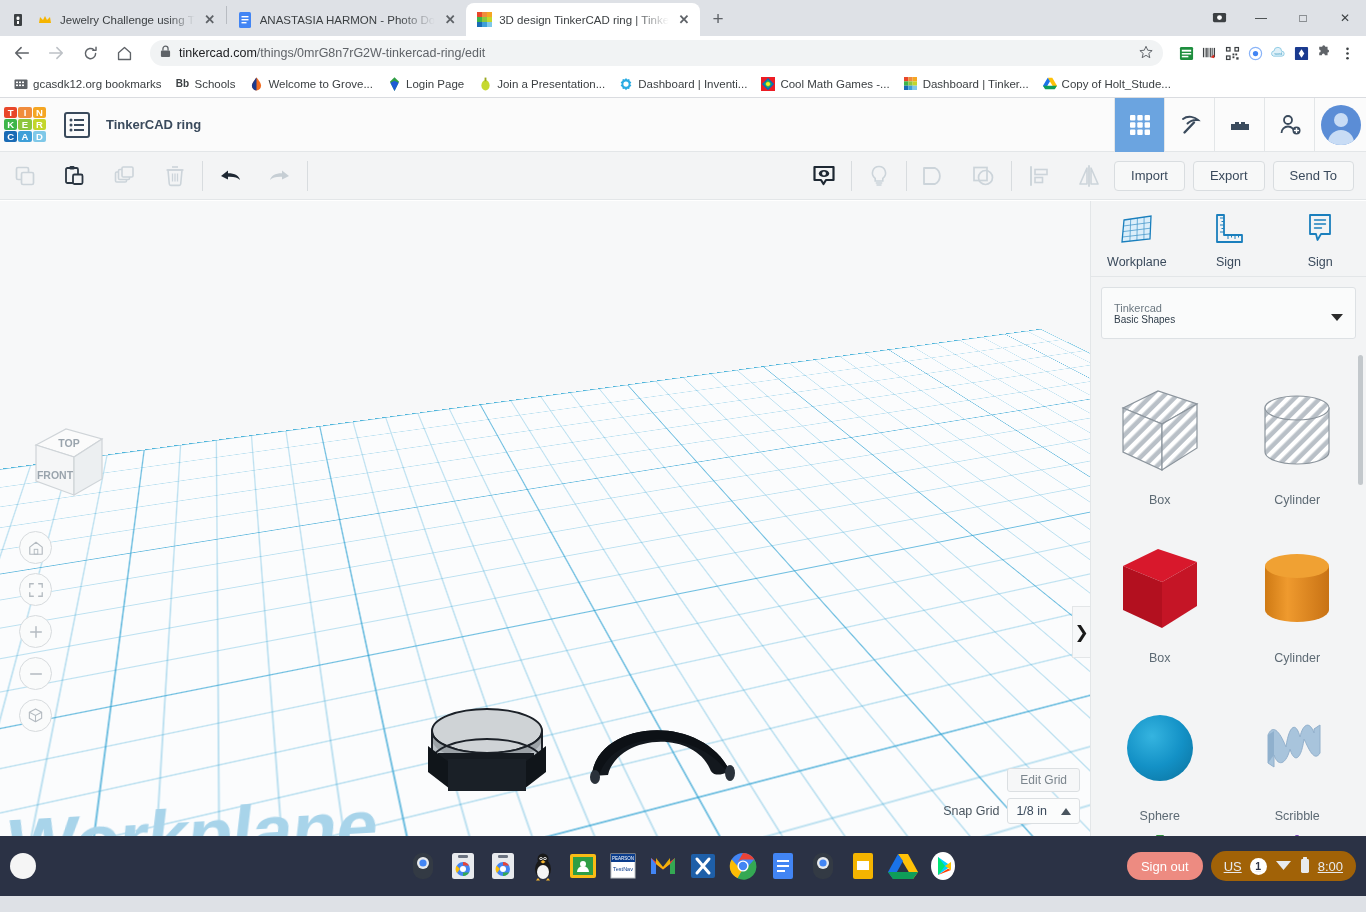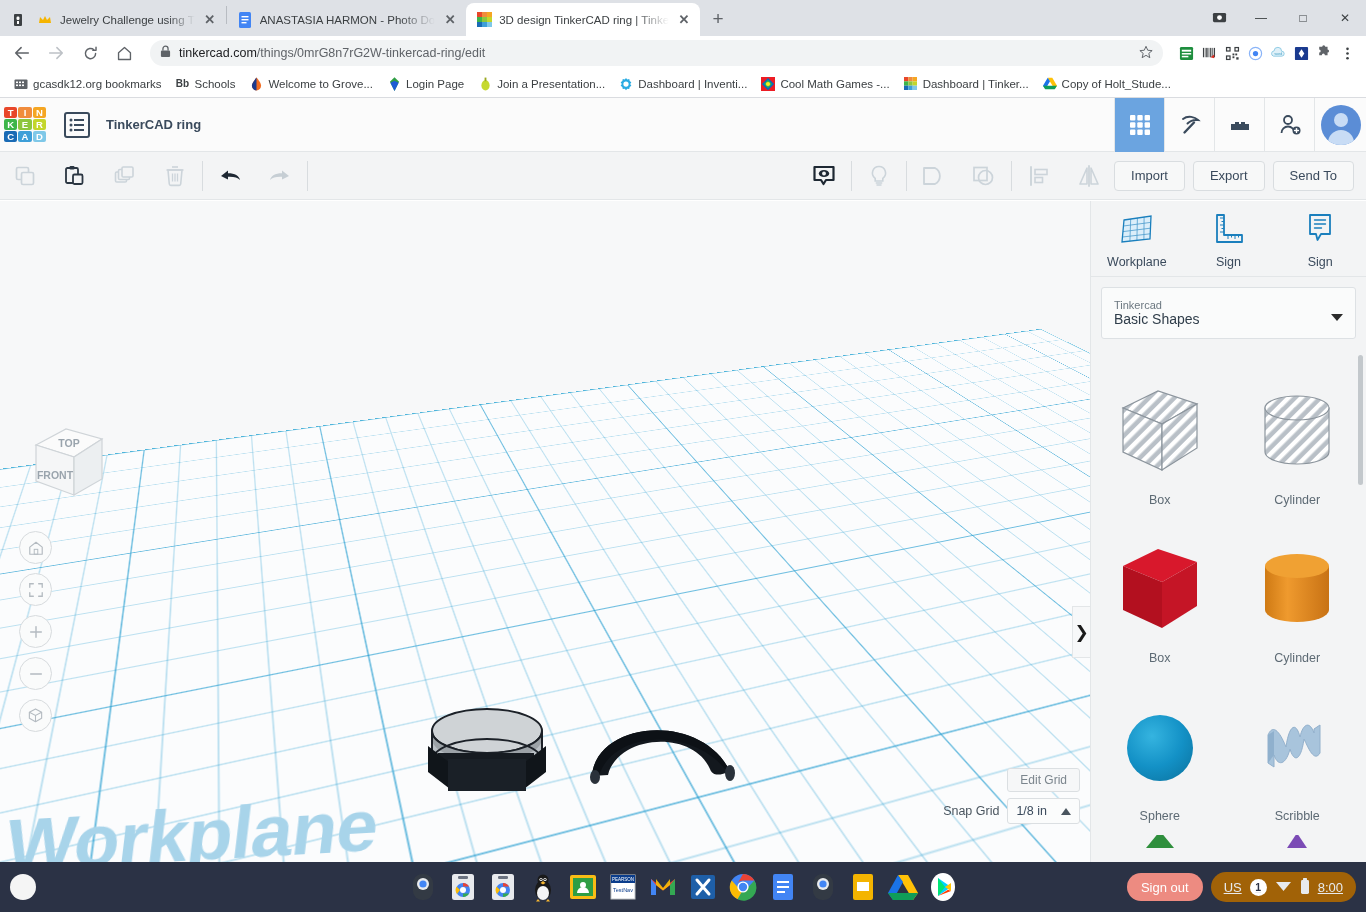--- a/index.html
+++ b/index.html
@@ -167,34 +167,34 @@
   .rpanel { width:276px; background:#f3f4f5; border-left:1px solid #e3e6e8; display:flex; flex-direction:column; position:relative;}
   .rp-tools { display:flex; height:76px; align-items:center; justify-content:space-around; padding-top:4px; border-bottom:1px solid #e3e6e8;}
   .rp-tool { display:flex;flex-direction:column;align-items:center;gap:5px;width:76px;}
   .rp-tool-label { font-size:12.5px; color:#3a4a5c; }
 
   .rp-select {
     margin:10px; height:52px; background:#fafbfb; border:1px solid #dde1e4; border-radius:3px;
     padding: 5px 12px; display:flex; flex-direction:column; justify-content:center; position:relative;
   }
   .rp-select .sel-sub { font-size:11px; color:#6c7881; }
-  .rp-select .sel-main { font-size:14px; color:#2f3d4a; }
+  .rp-select .sel-main { font-size:10px; color:#2f3d4a; }
   .rp-select .sel-caret { position:absolute; right:12px; top:26px; width:0;height:0;
     border-left:6px solid transparent;border-right:6px solid transparent;border-top:7px solid #2b2b2b;}
 
   .rp-grid { flex:1; overflow:hidden; position:relative; padding-top:12px; }
   .shape-grid { display:grid; grid-template-columns: 1fr 1fr; row-gap: 6px; }
   .shape-cell { display:flex;flex-direction:column;align-items:center;justify-content:flex-end;height:152px;padding-bottom:6px;}
   .shape-art { height:110px;display:flex;align-items:center;justify-content:center;}
   .shape-label { font-size:12.5px;color:#5d6a74;margin-top:6px;}
   .rp-scroll { position:absolute; right:3px; top:6px; width:5px; height:130px; background:#c3c8cc; border-radius:3px;}
 
   
   .shelf {
-    position:absolute; bottom:0; left:0; width:1366px; height:50px;
+    position:absolute; bottom:16px; left:0; width:1366px; height:60px;
     background:#2b3245; display:flex; align-items:center; padding:0 10px;
   }
   .shelf-launcher { width:26px;height:26px;border-radius:50%;background:#f5f5f5;margin-right:4px;}
   .shelf-apps { position:absolute; left:50%; transform:translateX(-50%); display:flex; align-items:center; gap:10px;}
   .shelf-app { width:30px;height:30px;display:flex;align-items:center;justify-content:center;position:relative;}
   .shelf-right { margin-left:auto; display:flex; align-items:center; gap:8px;}
   .signout {
     background:#ed8b81; color:#fff; font-size:13px; height:28px; padding:0 14px;
     border-radius:14px; display:flex;align-items:center;
   }

